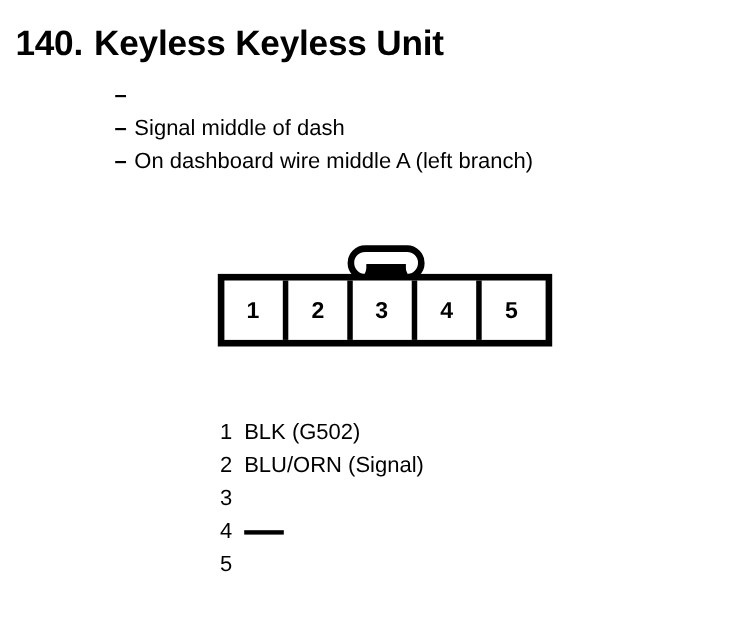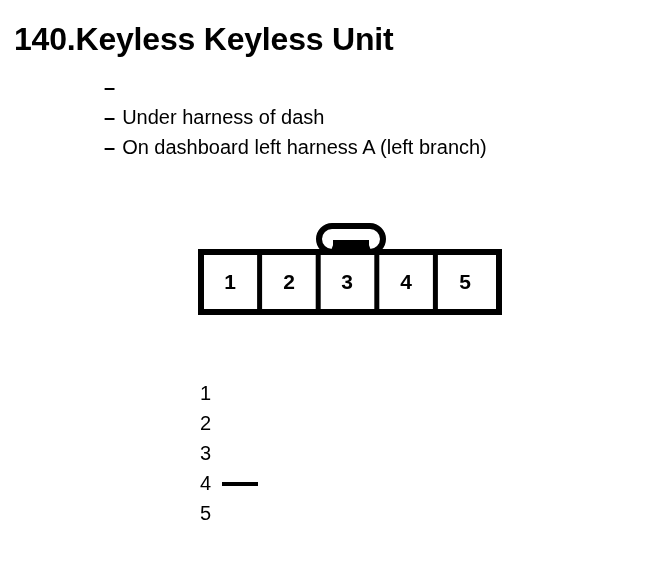--- a/index.html
+++ b/index.html
@@ -22,20 +22,21 @@
     position: absolute;
     left: 14px;
     top: 20px;
     font-size: 32px;
     font-weight: bold;
     line-height: 38px;
     white-space: nowrap;
     letter-spacing: -0.2px;
   }
   #page-title .title-number {
+    margin-right: 10px;
   }
 
   
   #attribute-list {
     position: absolute;
     left: 104px;
     top: 72px;
     width: 540px;
   }
   .attribute-row {
@@ -106,25 +107,25 @@
 <div id="page-title">
   <span class="title-number">140.</span><span class="title-text">Keyless Keyless Unit</span>
 </div>
 
 <div id="attribute-list">
   <div class="attribute-row">
     <span class="attribute-dash">–</span>
   </div>
   <div class="attribute-row">
     <span class="attribute-dash">–</span>
-    <span class="attribute-text">Under harness of dash</span>
+    <span class="attribute-text">Signal middle of dash</span>
   </div>
   <div class="attribute-row">
     <span class="attribute-dash">–</span>
-    <span class="attribute-text">On dashboard left harness A (left branch)</span>
+    <span class="attribute-text">On dashboard wire middle A (left branch)</span>
   </div>
 </div>
 
 <div id="connector-diagram">
   <svg width="320" height="100" viewBox="0 0 320 100" xmlns="http://www.w3.org/2000/svg">
 
     <g>
       <rect x="124" y="6" width="64" height="26" rx="13" ry="13" fill="none" stroke="#000000" stroke-width="6"></rect>
       <path d="M 140 20 L 172 20 L 177 33 L 135 33 Z" fill="#000000" stroke="none"></path>
       <rect x="138" y="20" width="36" height="16" fill="#000000" stroke="none"></rect>
@@ -143,23 +144,25 @@
     <text class="cell-number" x="94" y="69">2</text>
     <text class="cell-number" x="152" y="69">3</text>
     <text class="cell-number" x="211" y="69">4</text>
     <text class="cell-number" x="270" y="69">5</text>
   </svg>
 </div>
 
 <div id="pin-legend">
   <div class="pin-row">
     <span class="pin-number">1</span>
+    <span class="pin-desc">BLK (G502)</span>
   </div>
   <div class="pin-row">
     <span class="pin-number">2</span>
+    <span class="pin-desc">BLU/ORN (Signal)</span>
   </div>
   <div class="pin-row">
     <span class="pin-number">3</span>
   </div>
   <div class="pin-row">
     <span class="pin-number">4</span>
     <span class="pin-desc pin-empty"></span>
   </div>
   <div class="pin-row">
     <span class="pin-number">5</span>

